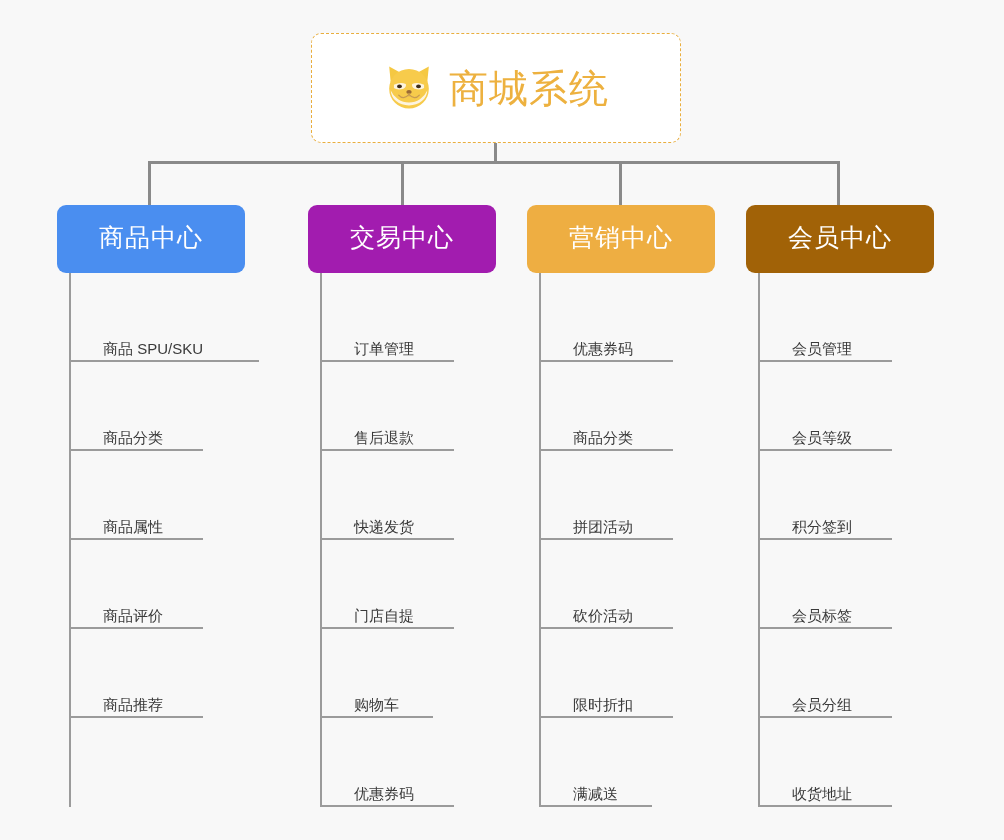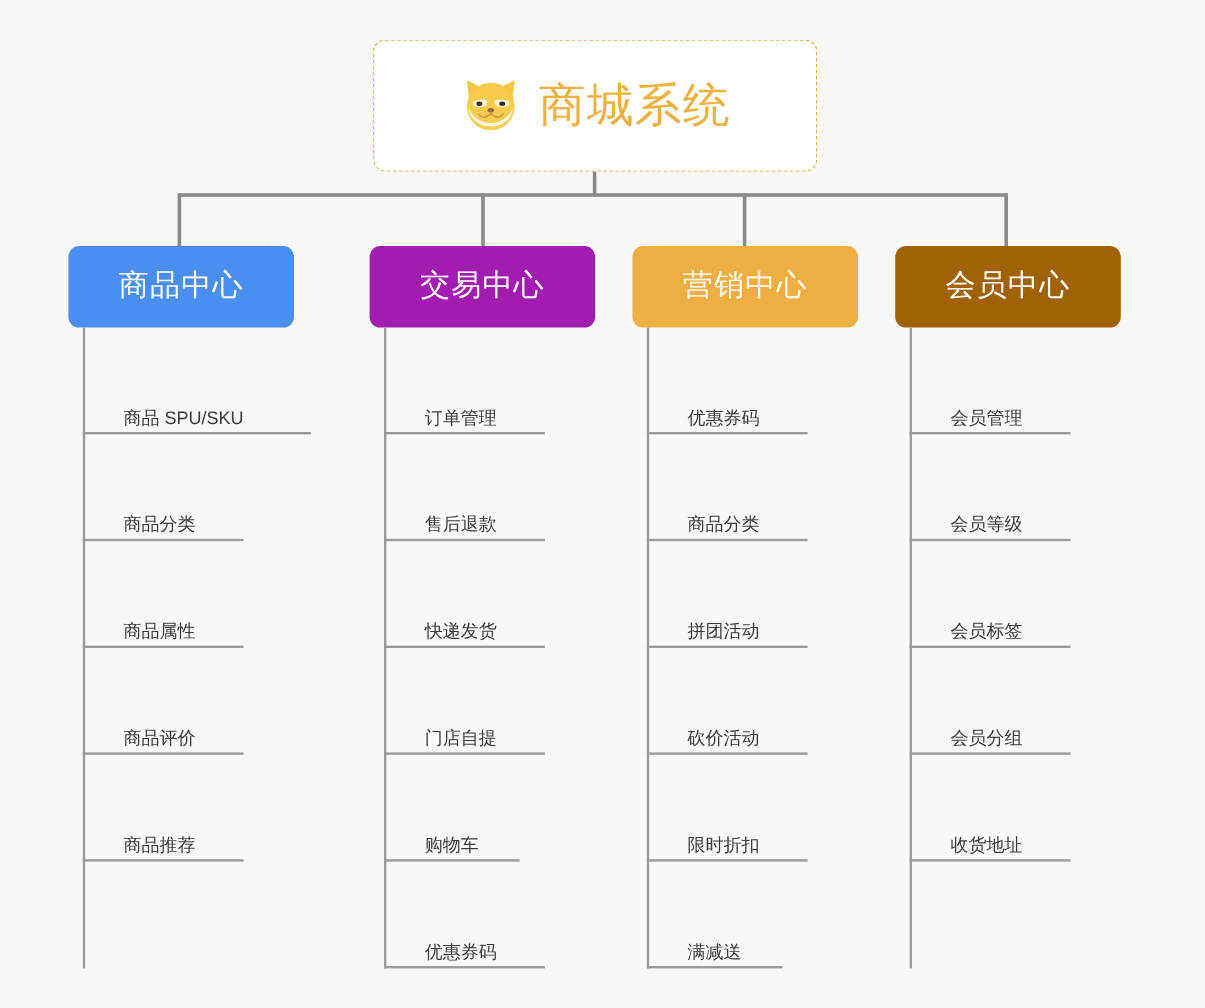--- a/index.html
+++ b/index.html
@@ -259,20 +259,24 @@
           <div class="trunk" style="height: 534px;"></div>
           <div class="leaf">
             <span class="leaf-inner">会员管理</span>
             <div class="leaf-underline" style="width: 134px; bottom: 0px;"></div>
           </div>
           <div class="leaf">
             <span class="leaf-inner">会员等级</span>
             <div class="leaf-underline" style="width: 134px; bottom: 0px;"></div>
           </div>
           <div class="leaf">
+            <span class="leaf-inner">积分签到</span>
+            <div class="leaf-underline" style="width: 134px; bottom: 0px;"></div>
+          </div>
+          <div class="leaf">
             <span class="leaf-inner">会员标签</span>
             <div class="leaf-underline" style="width: 134px; bottom: 0px;"></div>
           </div>
           <div class="leaf">
             <span class="leaf-inner">会员分组</span>
             <div class="leaf-underline" style="width: 134px; bottom: 0px;"></div>
           </div>
           <div class="leaf">
             <span class="leaf-inner">收货地址</span>
             <div class="leaf-underline" style="width: 134px; bottom: 0px;"></div>

